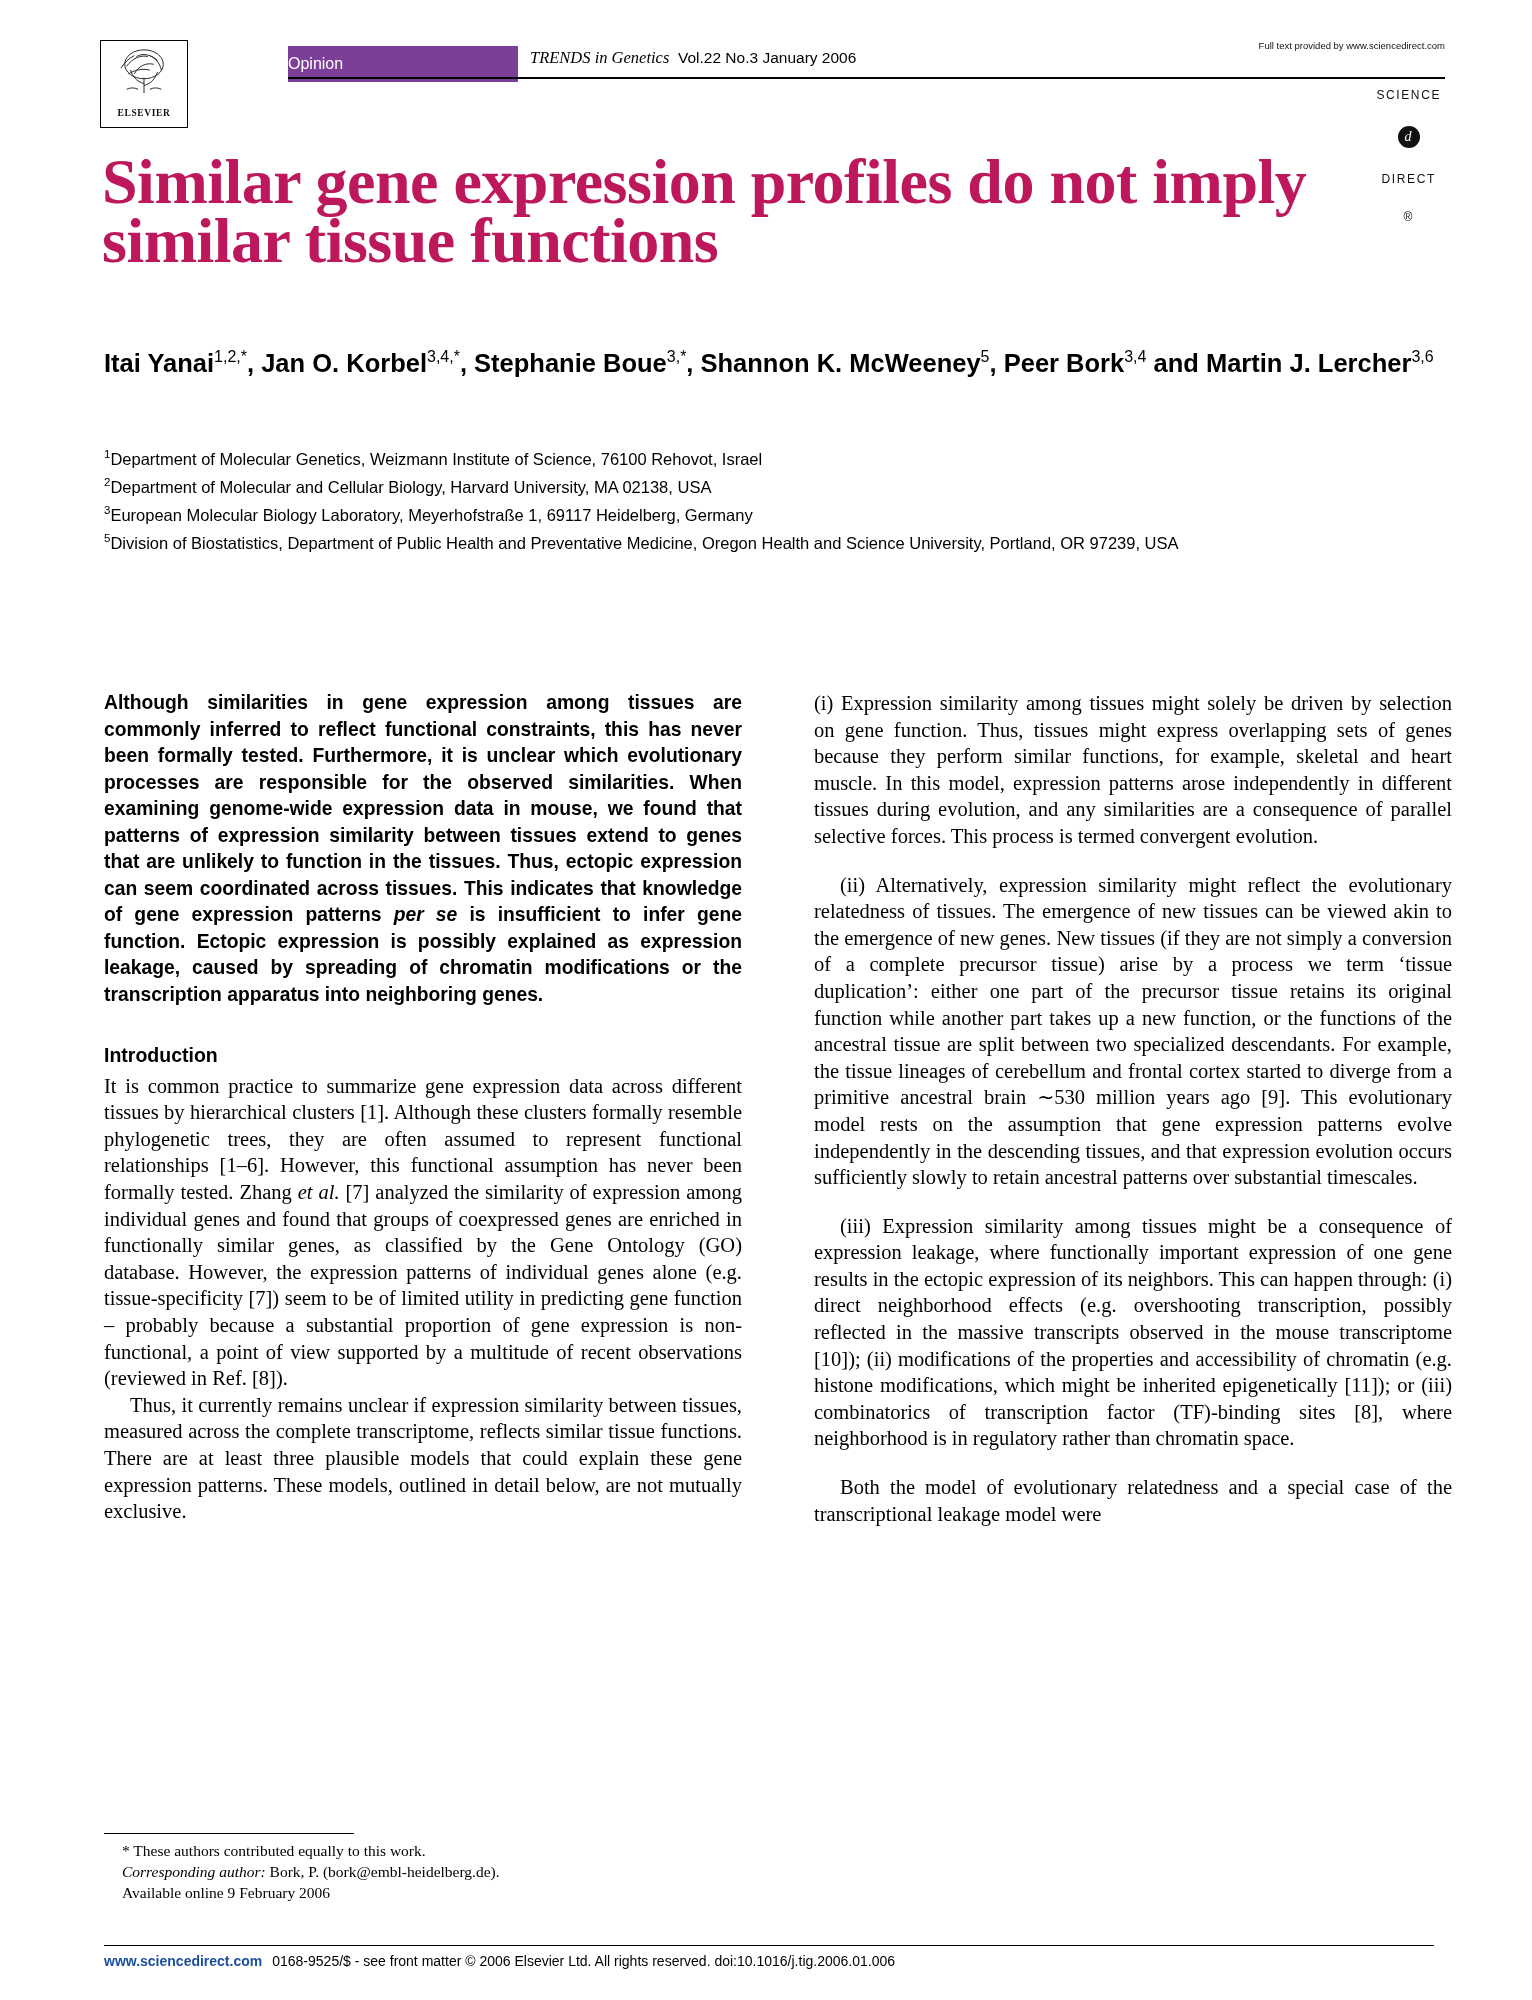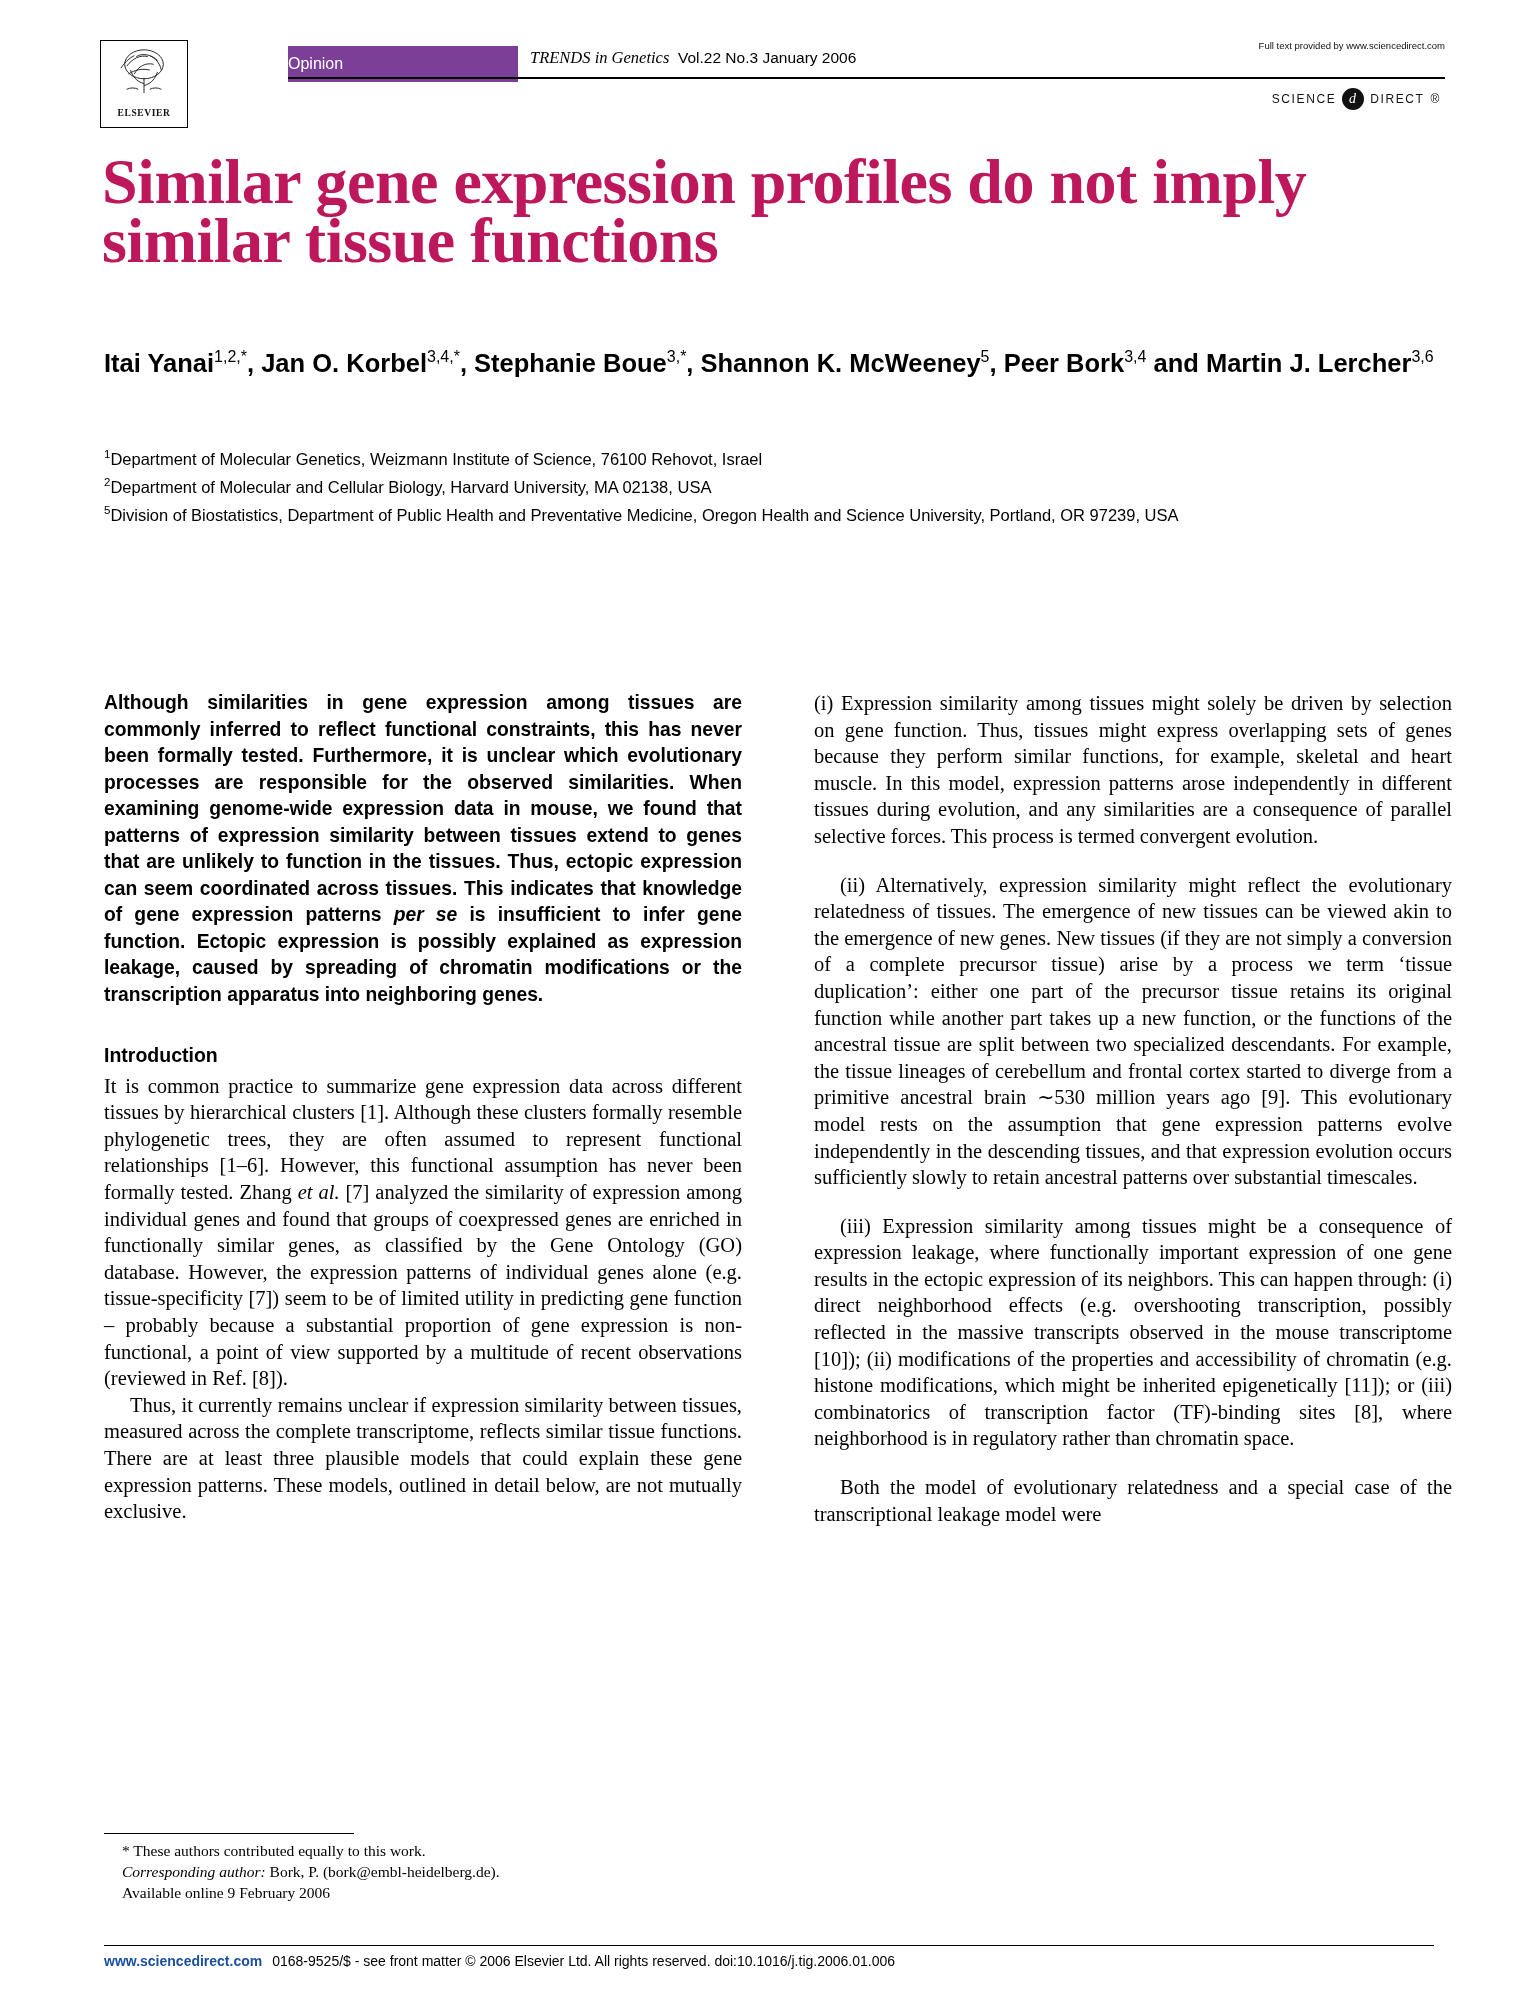--- a/index.html
+++ b/index.html
@@ -106,21 +106,22 @@
   .sciencedirect {
     position: absolute;
     right: 4px;
     top: 48px;
     font-family: "Liberation Sans", sans-serif;
     font-size: 12px;
     letter-spacing: 1.6px;
     color: #111;
     display: flex;
     align-items: center;
-    gap: 6px;
+    gap: 24px;
+    flex-direction: column;
   }
   .sd-mark {
     display: inline-block;
     width: 22px; height: 22px;
     border-radius: 50%;
     background: #111;
     color: #fff;
     font-family: "Liberation Serif", serif;
     font-style: italic;
     font-size: 14px;
@@ -291,20 +292,21 @@
     </div>
   </div>
 
   <div class="title">Similar gene expression profiles do not imply similar tissue functions</div>
 
   <div class="authors">Itai Yanai<sup>1,2,</sup><sup>*</sup>, Jan O. Korbel<sup>3,4,</sup><sup>*</sup>, Stephanie Boue<sup>3,</sup><sup>*</sup>, Shannon K. McWeeney<sup>5</sup>, Peer Bork<sup>3,4</sup> and Martin J. Lercher<sup>3,6</sup></div>
 
   <div class="affils">
     <div><sup>1</sup><span>Department of Molecular Genetics, Weizmann Institute of Science, 76100 Rehovot, Israel</span></div>
     <div><sup>2</sup><span>Department of Molecular and Cellular Biology, Harvard University, MA 02138, USA</span></div>
+    <div><sup>3</sup><span>European Molecular Biology Laboratory, Meyerhofstraße 1, 69117 Heidelberg, Germany</span></div>
     <div><sup>5</sup><span>Division of Biostatistics, Department of Public Health and Preventative Medicine, Oregon Health and Science University, Portland, OR 97239, USA</span></div>
   </div>
 
   <div class="col col-left">
     <div class="abstract">Although similarities in gene expression among tissues are commonly inferred to reflect functional constraints, this has never been formally tested. Furthermore, it is unclear which evolutionary processes are responsible for the observed similarities. When examining genome-wide expression data in mouse, we found that patterns of expression similarity between tissues extend to genes that are unlikely to function in the tissues. Thus, ectopic expression can seem coordinated across tissues. This indicates that knowledge of gene expression patterns <i>per se</i> is insufficient to infer gene function. Ectopic expression is possibly explained as expression leakage, caused by spreading of chromatin modifications or the transcription apparatus into neighboring genes.</div>
     <div class="sec-head">Introduction</div>
     <p class="body">It is common practice to summarize gene expression data across different tissues by hierarchical clusters [1]. Although these clusters formally resemble phylogenetic trees, they are often assumed to represent functional relationships [1–6]. However, this functional assumption has never been formally tested. Zhang <i>et al.</i> [7] analyzed the similarity of expression among individual genes and found that groups of coexpressed genes are enriched in functionally similar genes, as classified by the Gene Ontology (GO) database. However, the expression patterns of individual genes alone (e.g. tissue-specificity [7]) seem to be of limited utility in predicting gene function – probably because a substantial proportion of gene expression is non-functional, a point of view supported by a multitude of recent observations (reviewed in Ref. [8]).</p>
     <p class="body">Thus, it currently remains unclear if expression similarity between tissues, measured across the complete transcriptome, reflects similar tissue functions. There are at least three plausible models that could explain these gene expression patterns. These models, outlined in detail below, are not mutually exclusive.</p>
   </div>
 

